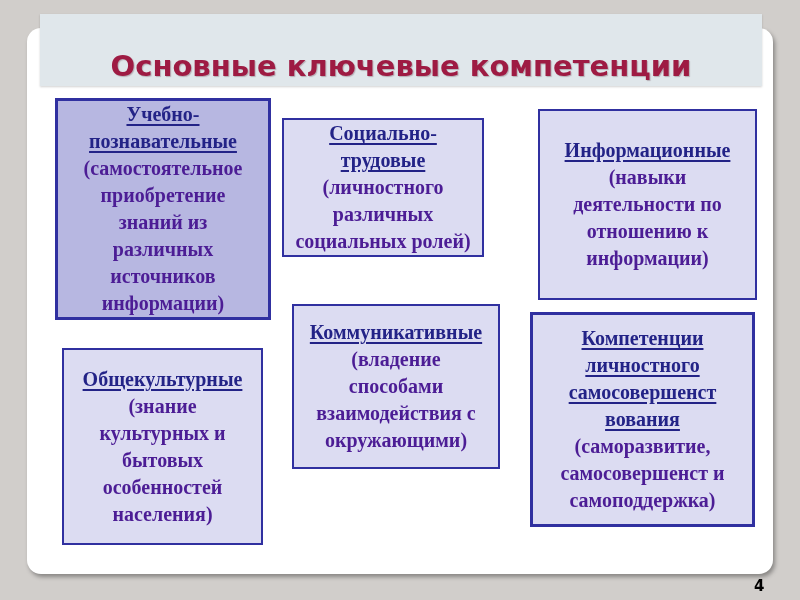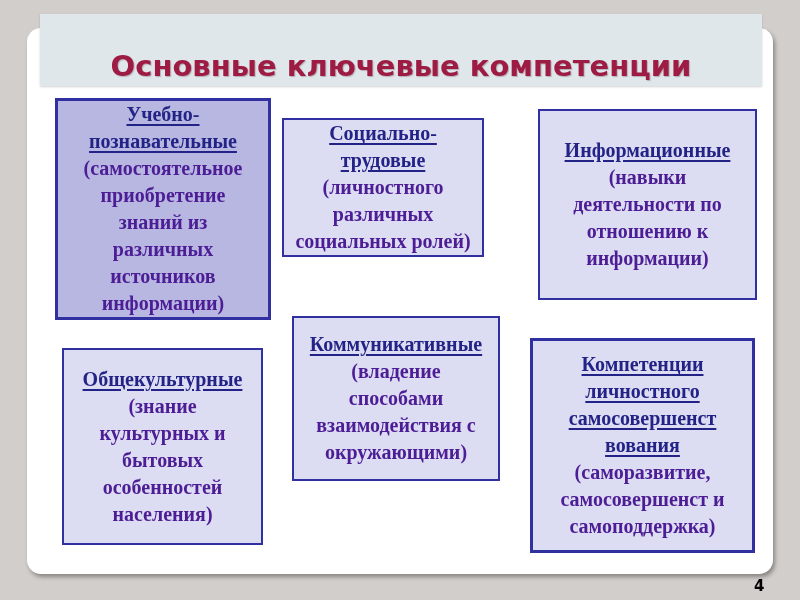--- a/index.html
+++ b/index.html
@@ -65,22 +65,22 @@
   }
   .box-body{
     color:#4c1d95;
     white-space:pre-line;
   }
   .box--dark{background:#b7b7e1;}
   .box1{left:55px;  top:98px;  width:216px; height:222px; border-width:3px;}
   .box2{left:282px; top:118px; width:202px; height:139px;}
   .box3{left:538px; top:109px; width:219px; height:191px;}
   .box4{left:62px;  top:348px; width:201px; height:197px;}
-  .box5{left:292px; top:316px; width:208px; height:165px;}
-  .box6{left:530px; top:338px; width:225px; height:215px; border-width:3px;}
+  .box5{left:292px; top:304px; width:208px; height:165px;}
+  .box6{left:530px; top:312px; width:225px; height:215px; border-width:3px;}
   .page-number{
     position:absolute;
     left:754px;top:577px;
     z-index:2;
     font-family:"DejaVu Sans","Liberation Sans",sans-serif;
     font-weight:bold;
     font-size:15px;
     color:#000000;
   }
 </style>

